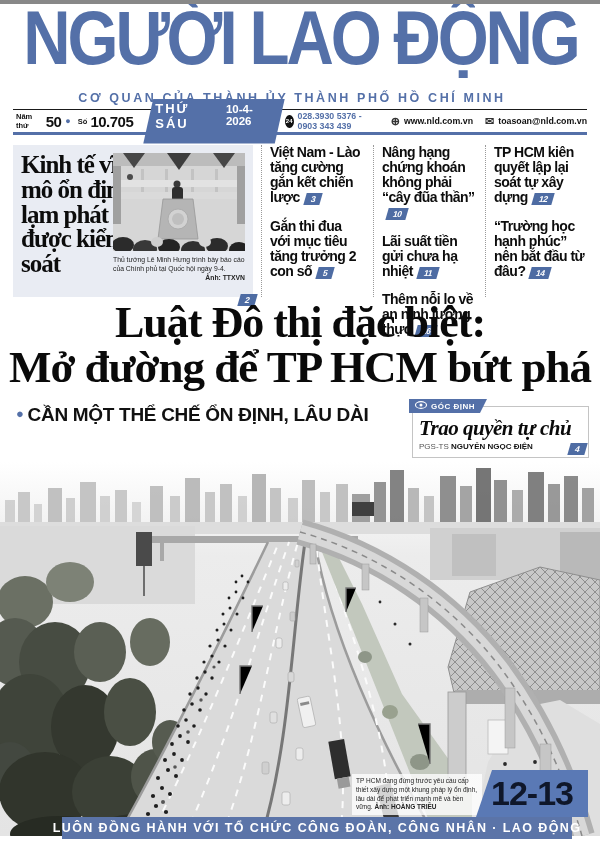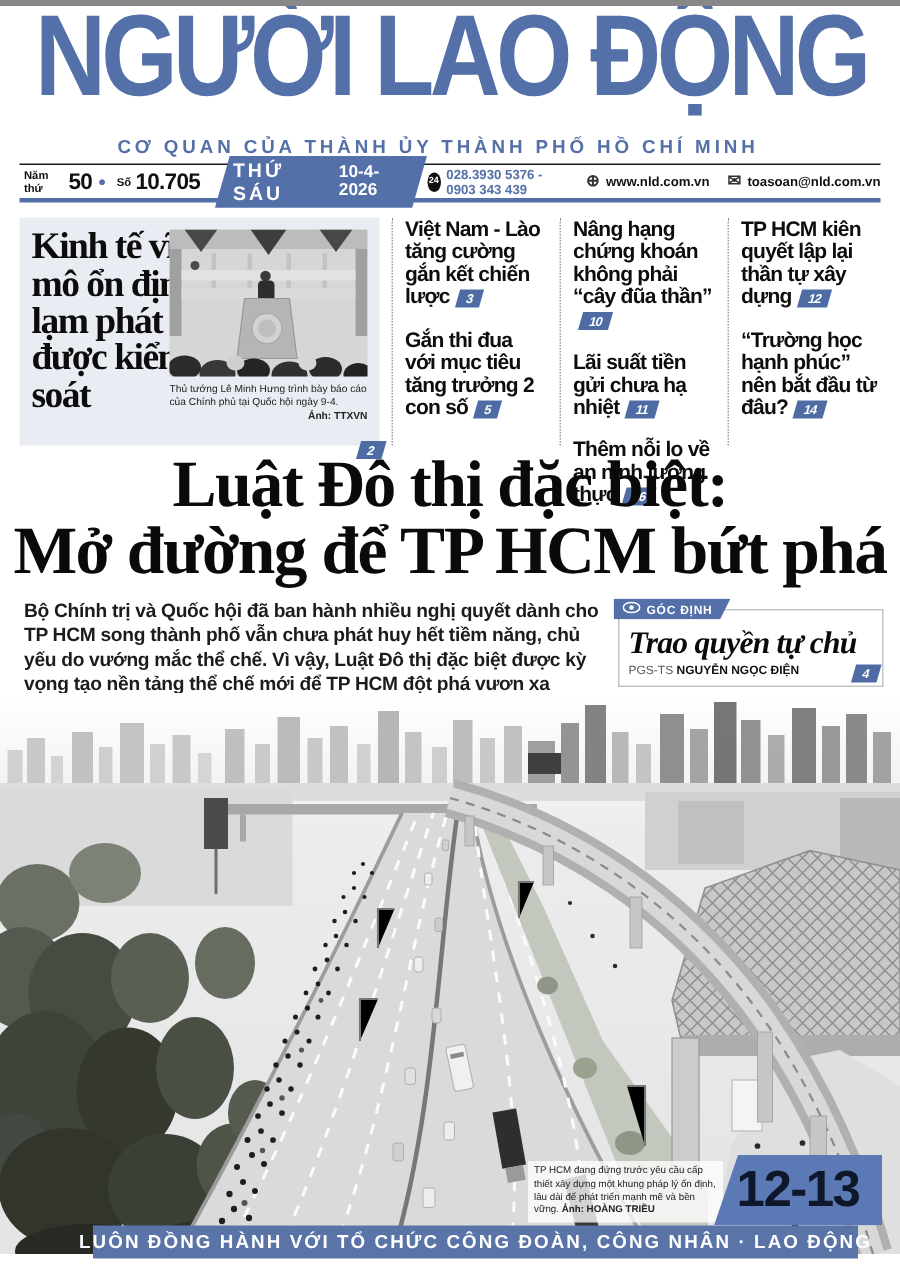--- a/index.html
+++ b/index.html
@@ -12,21 +12,21 @@
         white-space:nowrap;}
   .tagline{position:absolute;top:87px;left:0;right:16px;text-align:center;color:#5470a8;
         font-weight:bold;font-size:12.5px;letter-spacing:2.6px;}
   
   .infobar{position:absolute;top:105px;left:13px;right:13px;height:22px;
         border-top:1.5px solid #1a1a1a;border-bottom:3px solid #5470a8;
         display:flex;align-items:center;font-weight:bold;}
   .ib-small{font-size:7.5px;margin:0 3px;}
   .ib-big{font-size:15px;letter-spacing:-0.5px;}
   .ib-dot{color:#5470a8;font-size:9px;margin:0 4px;}
-  .daybox{margin-left:10px;background:#5470a8;color:#fff;padding:2px 14px 3px 12px;
+  .daybox{margin-left:10px;background:#5470a8;color:#fff;padding:2px 14px 13px 12px;
         clip-path:polygon(10px 0,100% 0,calc(100% - 10px) 100%,0 100%);
         display:flex;align-items:baseline;gap:8px;}
   .daybox .day{font-size:13px;letter-spacing:2px;}
   .daybox .date{font-size:11.5px;letter-spacing:0;}
   .ib-right{margin-left:auto;display:flex;align-items:center;gap:4px;font-size:8.8px;}
   .hotline-ic{display:inline-flex;align-items:center;justify-content:center;width:13px;height:13px;
         border-radius:50%;background:#111;color:#fff;font-size:6px;font-weight:bold;}
   .glyph-ic{font-size:11px;color:#333;line-height:1;}
   .phones{color:#5470a8;}
   .ib-right .sep{width:6px;}
@@ -169,35 +169,34 @@
       <div class="news-item">
         <span>Lãi suất tiền gửi chưa hạ nhiệt</span><span class="badge">11</span>
       </div>
       <div class="news-item">
         <span>Thêm nỗi lo về an ninh lương thực</span><span class="badge">16</span>
       </div>
     </div>
 
     <div class="news-col">
       <div class="news-item">
-        <span>TP HCM kiên quyết lập lại thần tự xây dựng</span><span class="badge">12</span>
+        <span>TP HCM kiên quyết lập lại soát tự xây dựng</span><span class="badge">12</span>
       </div>
       <div class="news-item">
         <span>“Trường học hạnh phúc” nên bắt đầu từ đâu?</span><span class="badge">14</span>
       </div>
     </div>
   </div>
 
   <div class="main-headline">
     <div class="l1">Luật Đô thị đặc biệt:</div>
     <div class="l2">Mở đường để TP HCM bứt phá</div>
   </div>
 
   <div class="lead-section">
-    <p class="lead-text">Bộ Chính trị và Quốc hội đã ban hành nhiều nghị quyết dành cho TP HCM song thành phố vẫn chưa phát huy hết tiềm năng, chủ yếu do vướng mắc thể chế. Vì vậy, Luật Đô thị đặc biệt được kỳ vọng tạo nền tảng thể chế mới để TP HCM đột phá vươn xa</p>
     <div class="bullet-line">
       <span class="bdot">●</span><span>CẦN MỘT THỂ CHẾ ỔN ĐỊNH, LÂU DÀI</span>
     </div>
   </div>
 
   <div class="opinion-box">
     <div class="opinion-tag">
       <span>
         <svg width="12" height="8" viewBox="0 0 12 8">
             <ellipse cx="6" cy="4" rx="5.5" ry="3.4" fill="none" stroke="#fff" stroke-width="1.1"></ellipse>

